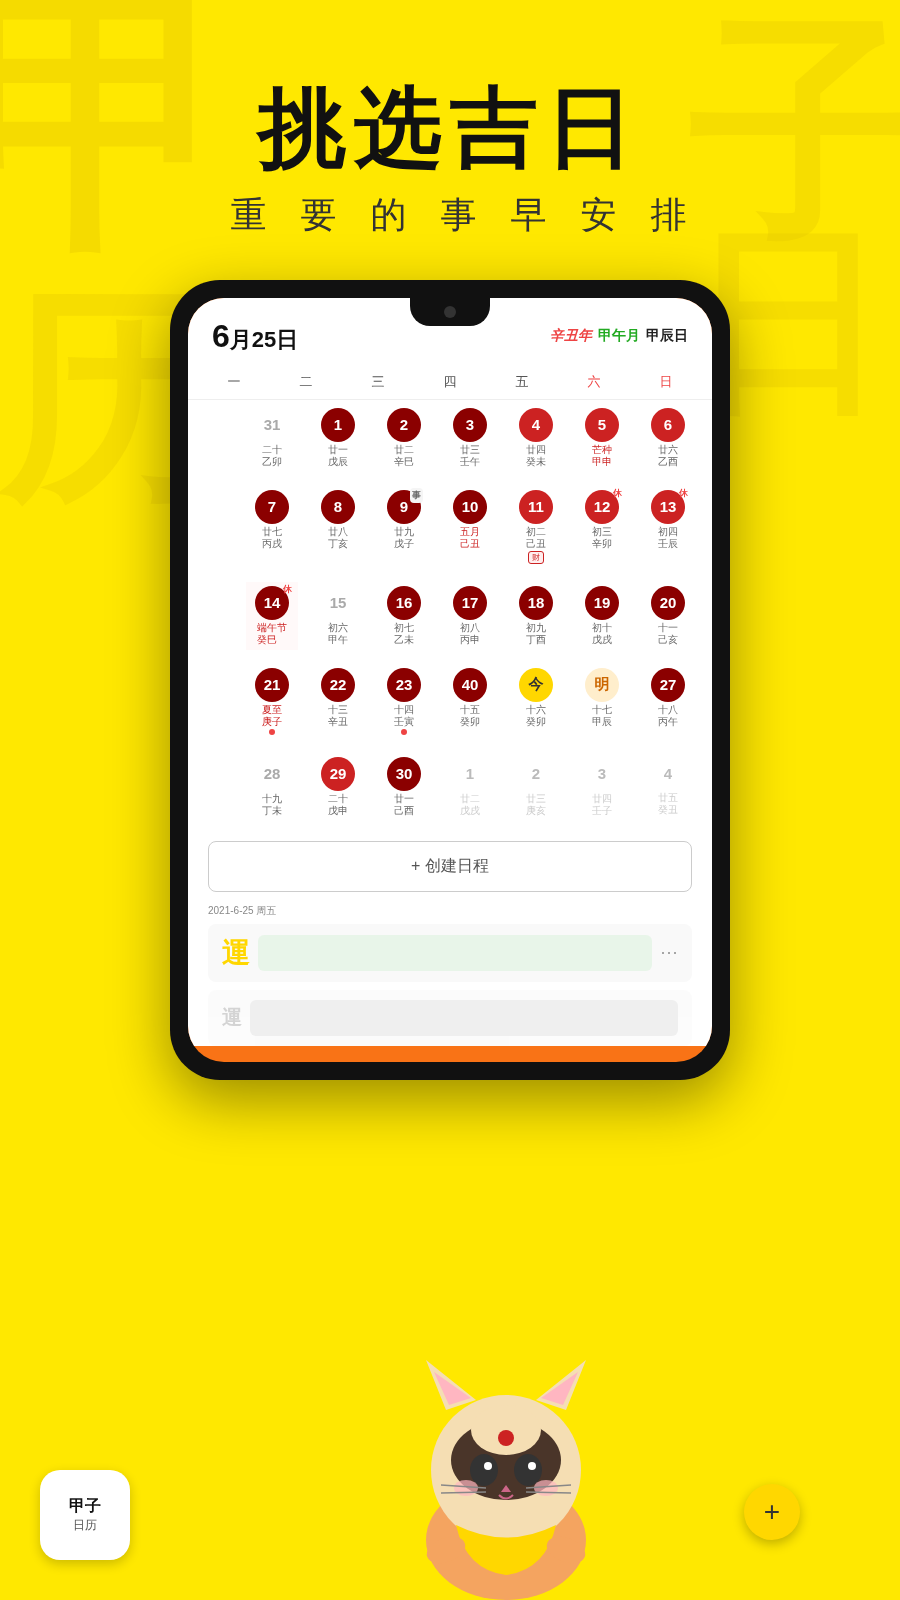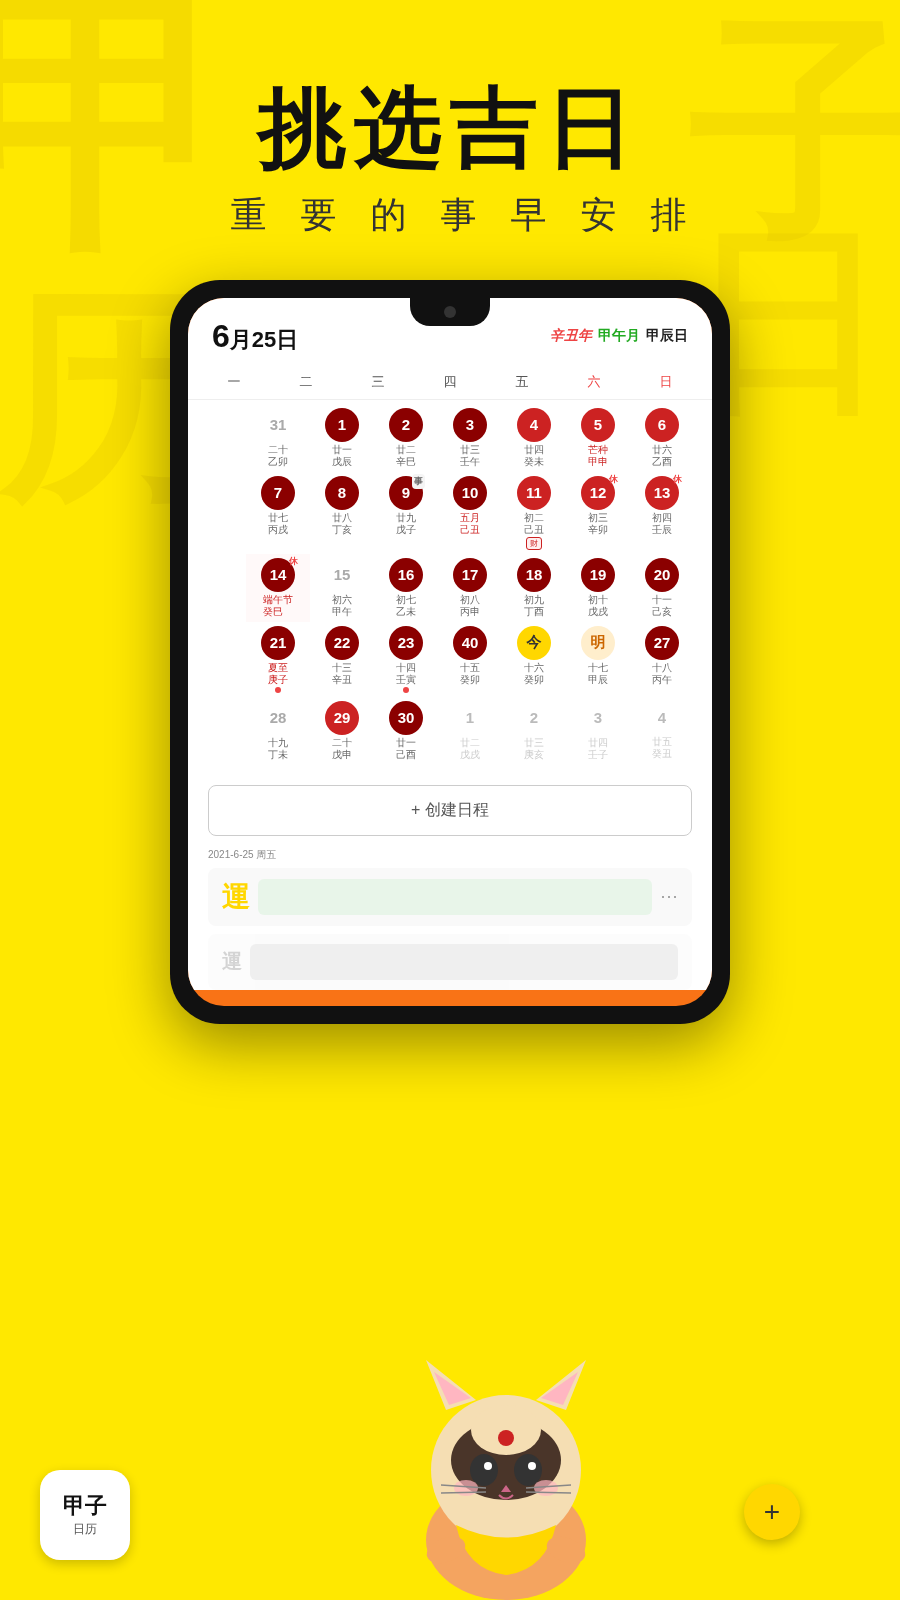--- a/index.html
+++ b/index.html
@@ -135,21 +135,21 @@
       color: #555;
     }
     .weekday.sat { color: #e44; }
     .weekday.sun { color: #e44; }
 
     
     .calendar-grid {
       display: grid;
       grid-template-columns: repeat(7, 1fr);
       padding: 4px 18px 8px;
-      gap: 0;
+      gap: 14px;
       margin-left: 40px;
     }
     .cal-cell {
       display: flex;
       flex-direction: column;
       align-items: center;
       padding: 4px 2px;
       min-height: 62px;
       position: relative;
     }
@@ -287,21 +287,21 @@
       height: 90px;
       background: #fff;
       border-radius: 20px;
       display: flex;
       flex-direction: column;
       align-items: center;
       justify-content: center;
       box-shadow: 0 4px 12px rgba(0,0,0,0.2);
     }
     .app-icon-text {
-      font-size: 22px;
+      font-size: 16px;
       font-weight: 900;
       color: #111;
       line-height: 1.3;
     }
     .app-icon-sub {
       font-size: 12px;
       color: #555;
     }
 
     

